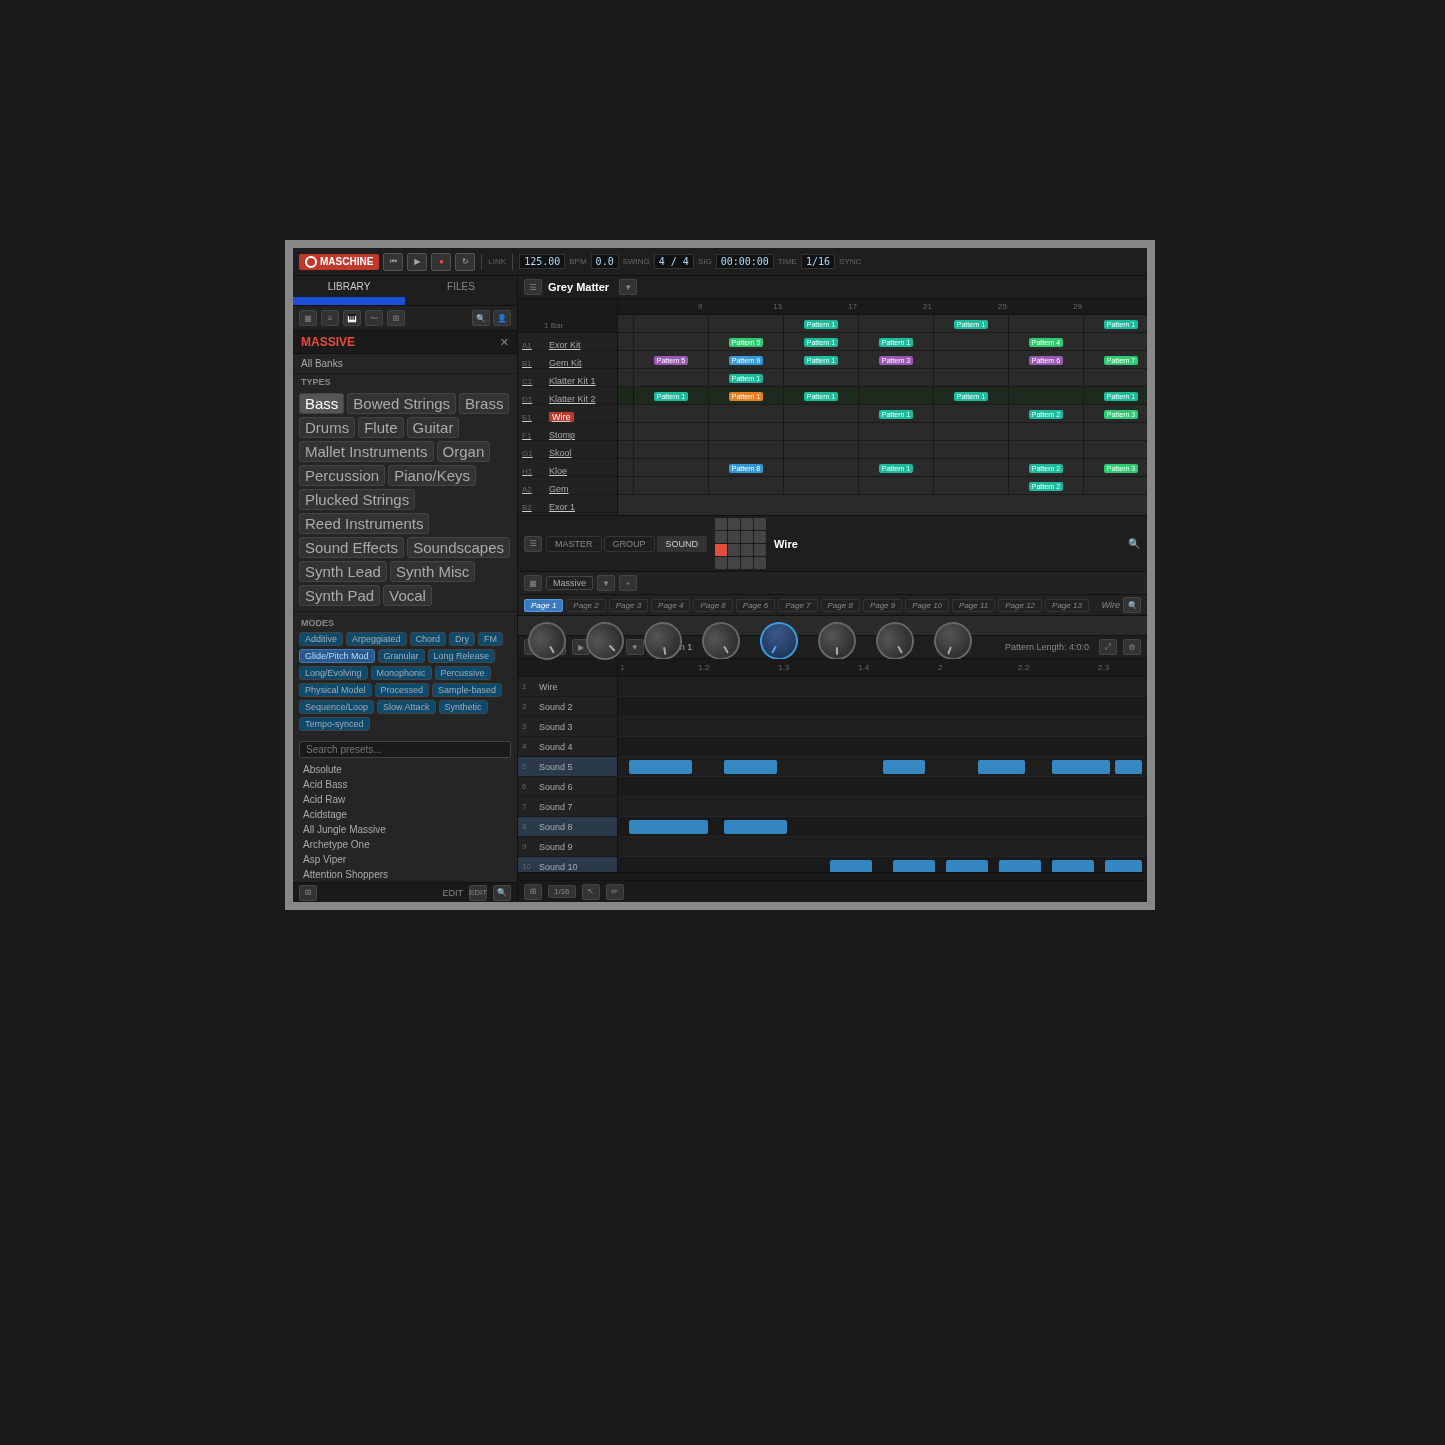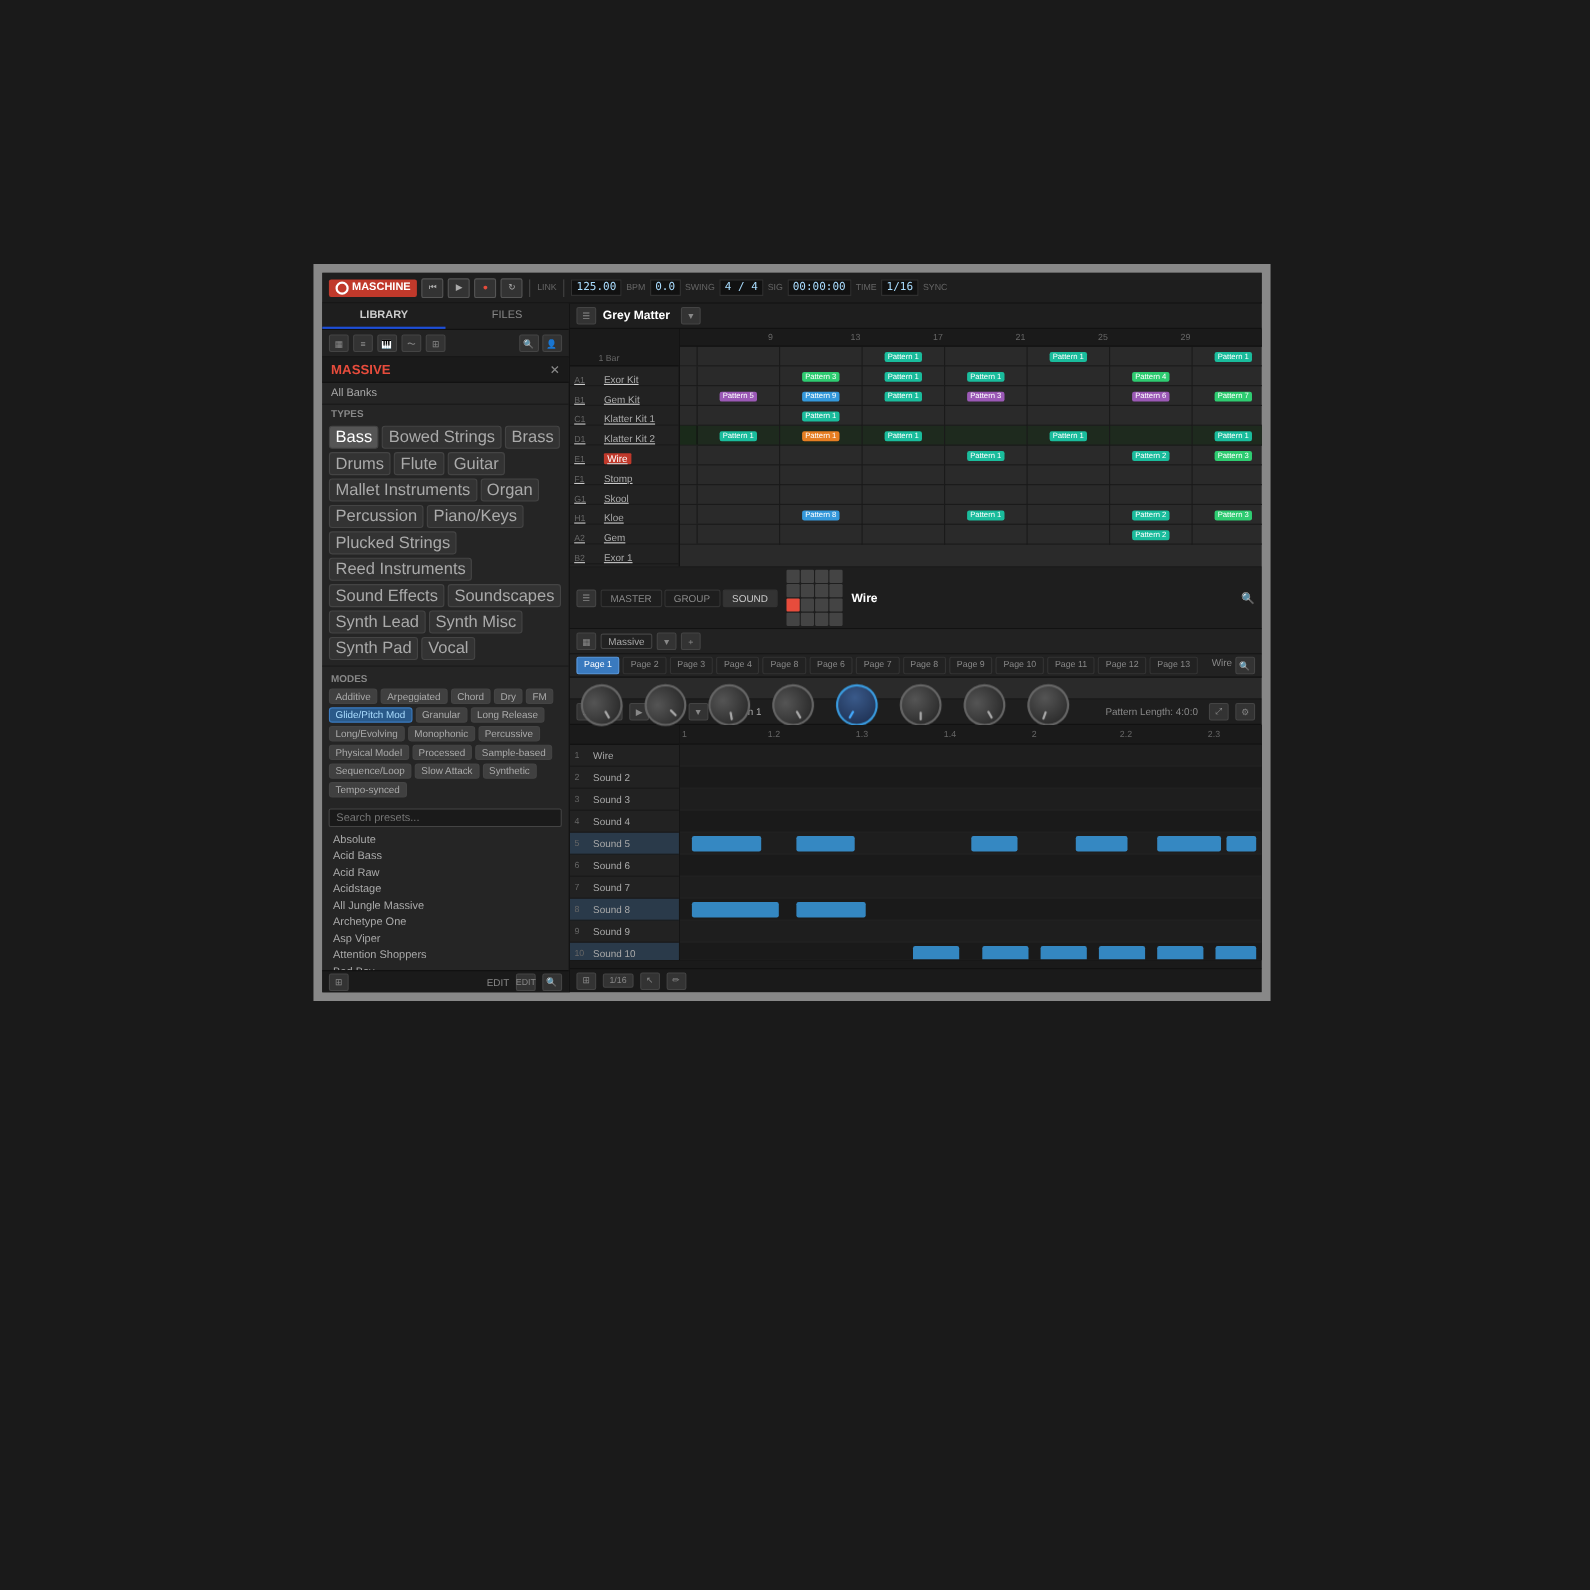--- a/index.html
+++ b/index.html
@@ -96,22 +96,21 @@
       padding: 5px 0;
       text-align: center;
       font-size: 10px;
       color: #888;
       cursor: pointer;
       border-bottom: 2px solid transparent;
     }
 
     .sidebar-tab.active {
       color: #ccc;
-      border-bottom: 2px solid #1d4ed8;
-      font-weight: bold;
+      border-bottom: 8px solid #1d4ed8;
     }
 
     .sidebar-icons {
       display: flex;
       align-items: center;
       gap: 4px;
       padding: 4px 6px;
       background: #222;
       border-bottom: 1px solid #111;
     }
@@ -184,21 +183,21 @@
     }
 
     .modes-tags {
       display: flex;
       flex-wrap: wrap;
       gap: 3px;
       padding: 2px 6px;
     }
 
     .mode-tag {
-      background: #404040;
+      background: #0c4a6e;
       border: 1px solid #444;
       border-radius: 3px;
       padding: 1px 5px;
       font-size: 9px;
       color: #aaa;
       cursor: pointer;
     }
 
     .mode-tag.active-mode {
       background: #2a5a8a;
@@ -383,24 +382,26 @@
       border-radius: 2px;
     }
 
     .instr-tab.active {
       background: #333;
       color: #ccc;
     }
 
     .pages-row {
       display: flex;
+      align-items: center;
       gap: 3px;
       padding: 2px 6px;
       background: #222;
       border-bottom: 1px solid #111;
+      font-style: italic;
     }
 
     .page-btn {
       padding: 1px 6px;
       font-size: 8px;
       color: #888;
       cursor: pointer;
       border: 1px solid #333;
       border-radius: 2px;
     }

